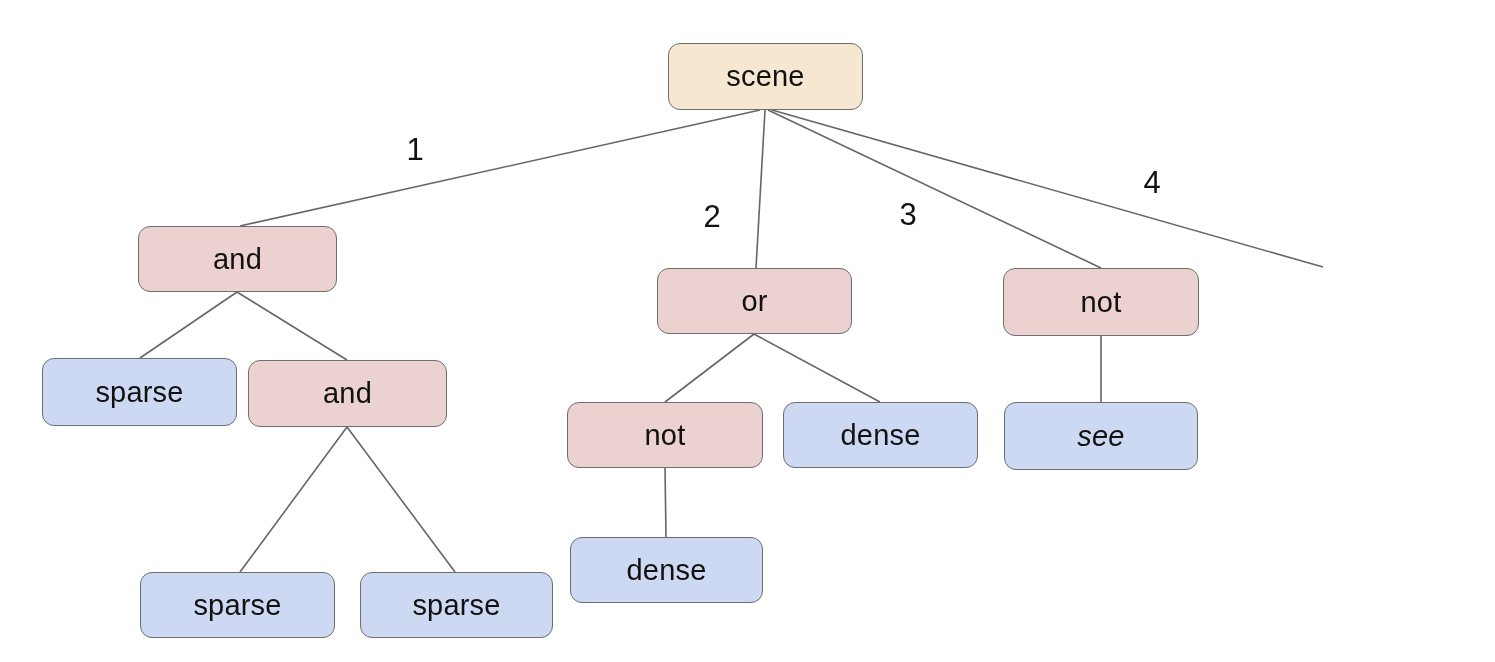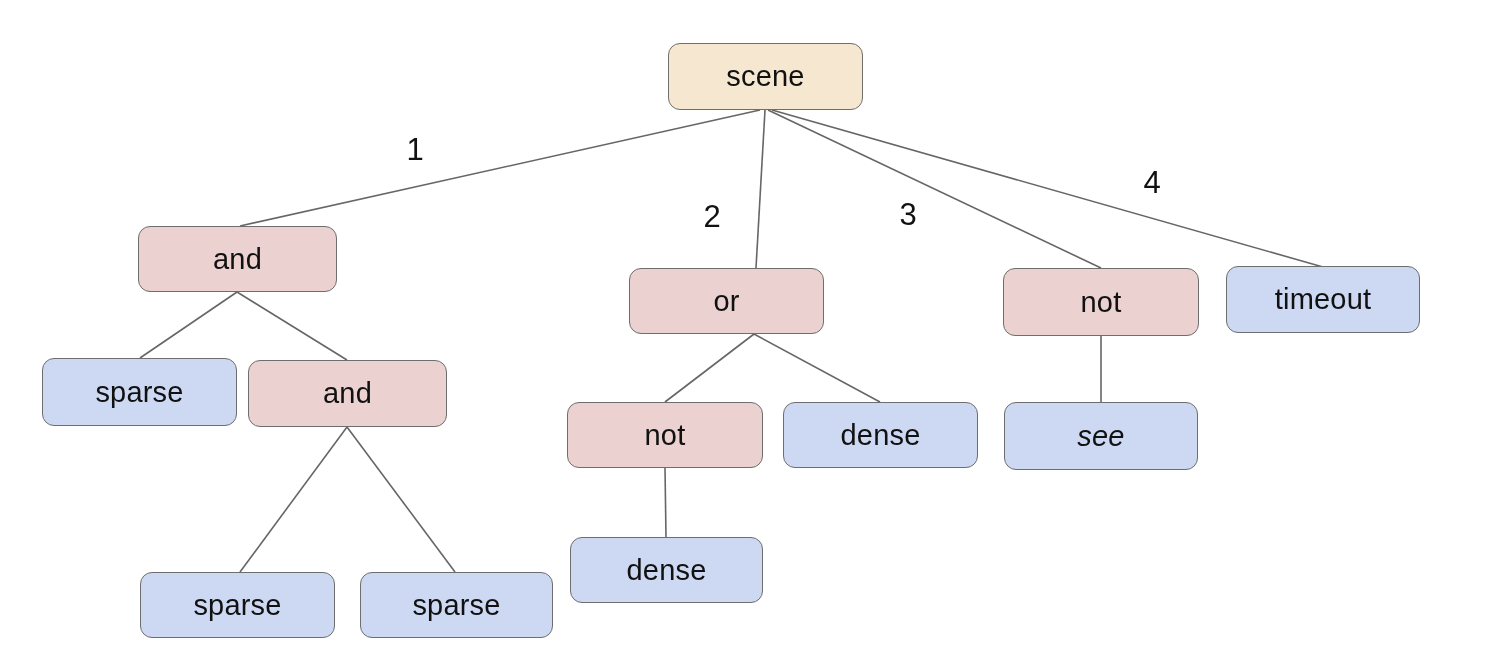--- a/index.html
+++ b/index.html
@@ -58,23 +58,22 @@
       <line x1="237" y1="292" x2="347" y2="360" stroke="#666666" stroke-width="1.6"></line>
       <line x1="347" y1="427" x2="240" y2="572" stroke="#666666" stroke-width="1.6"></line>
       <line x1="347" y1="427" x2="455" y2="572" stroke="#666666" stroke-width="1.6"></line>
       <line x1="754" y1="334" x2="665" y2="402" stroke="#666666" stroke-width="1.6"></line>
       <line x1="754" y1="334" x2="880" y2="402" stroke="#666666" stroke-width="1.6"></line>
       <line x1="665" y1="468" x2="666" y2="537" stroke="#666666" stroke-width="1.6"></line>
       <line x1="1101" y1="336" x2="1101" y2="402" stroke="#666666" stroke-width="1.6"></line>
     </svg>
 <div class="node" style="left: 668px; top: 43px; width: 195px; height: 67px; background: rgb(246, 231, 208);">scene</div>
     <div class="node" style="left: 138px; top: 226px; width: 199px; height: 66px; background: rgb(235, 209, 208);">and</div>
-    <div class="node" style="left: 629px; top: 268px; width: 195px; height: 66px; background: rgb(235, 209, 208);">or</div>
+    <div class="node" style="left: 657px; top: 268px; width: 195px; height: 66px; background: rgb(235, 209, 208);">or</div>
     <div class="node" style="left: 1003px; top: 268px; width: 196px; height: 68px; background: rgb(235, 209, 208);">not</div>
-    <div class="node" style="left: 1226px; top: 266px; width: 194px; height: 67px; background: rgb(205, 217, 243);">timeout</div>
     <div class="node" style="left: 42px; top: 358px; width: 195px; height: 68px; background: rgb(205, 217, 243);">sparse</div>
     <div class="node" style="left: 248px; top: 360px; width: 199px; height: 67px; background: rgb(235, 209, 208);">and</div>
     <div class="node" style="left: 567px; top: 402px; width: 196px; height: 66px; background: rgb(235, 209, 208);">not</div>
     <div class="node" style="left: 783px; top: 402px; width: 195px; height: 66px; background: rgb(205, 217, 243);">dense</div>
     <div class="node" style="left: 1004px; top: 402px; width: 194px; height: 68px; background: rgb(205, 217, 243); font-style: italic;">see</div>
     <div class="node" style="left: 140px; top: 572px; width: 195px; height: 66px; background: rgb(205, 217, 243);">sparse</div>
     <div class="node" style="left: 360px; top: 572px; width: 193px; height: 66px; background: rgb(205, 217, 243);">sparse</div>
     <div class="node" style="left: 570px; top: 537px; width: 193px; height: 66px; background: rgb(205, 217, 243);">dense</div>
     <div class="edge-label" style="left: 415px; top: 149px;">1</div>
     <div class="edge-label" style="left: 712px; top: 216px;">2</div>

